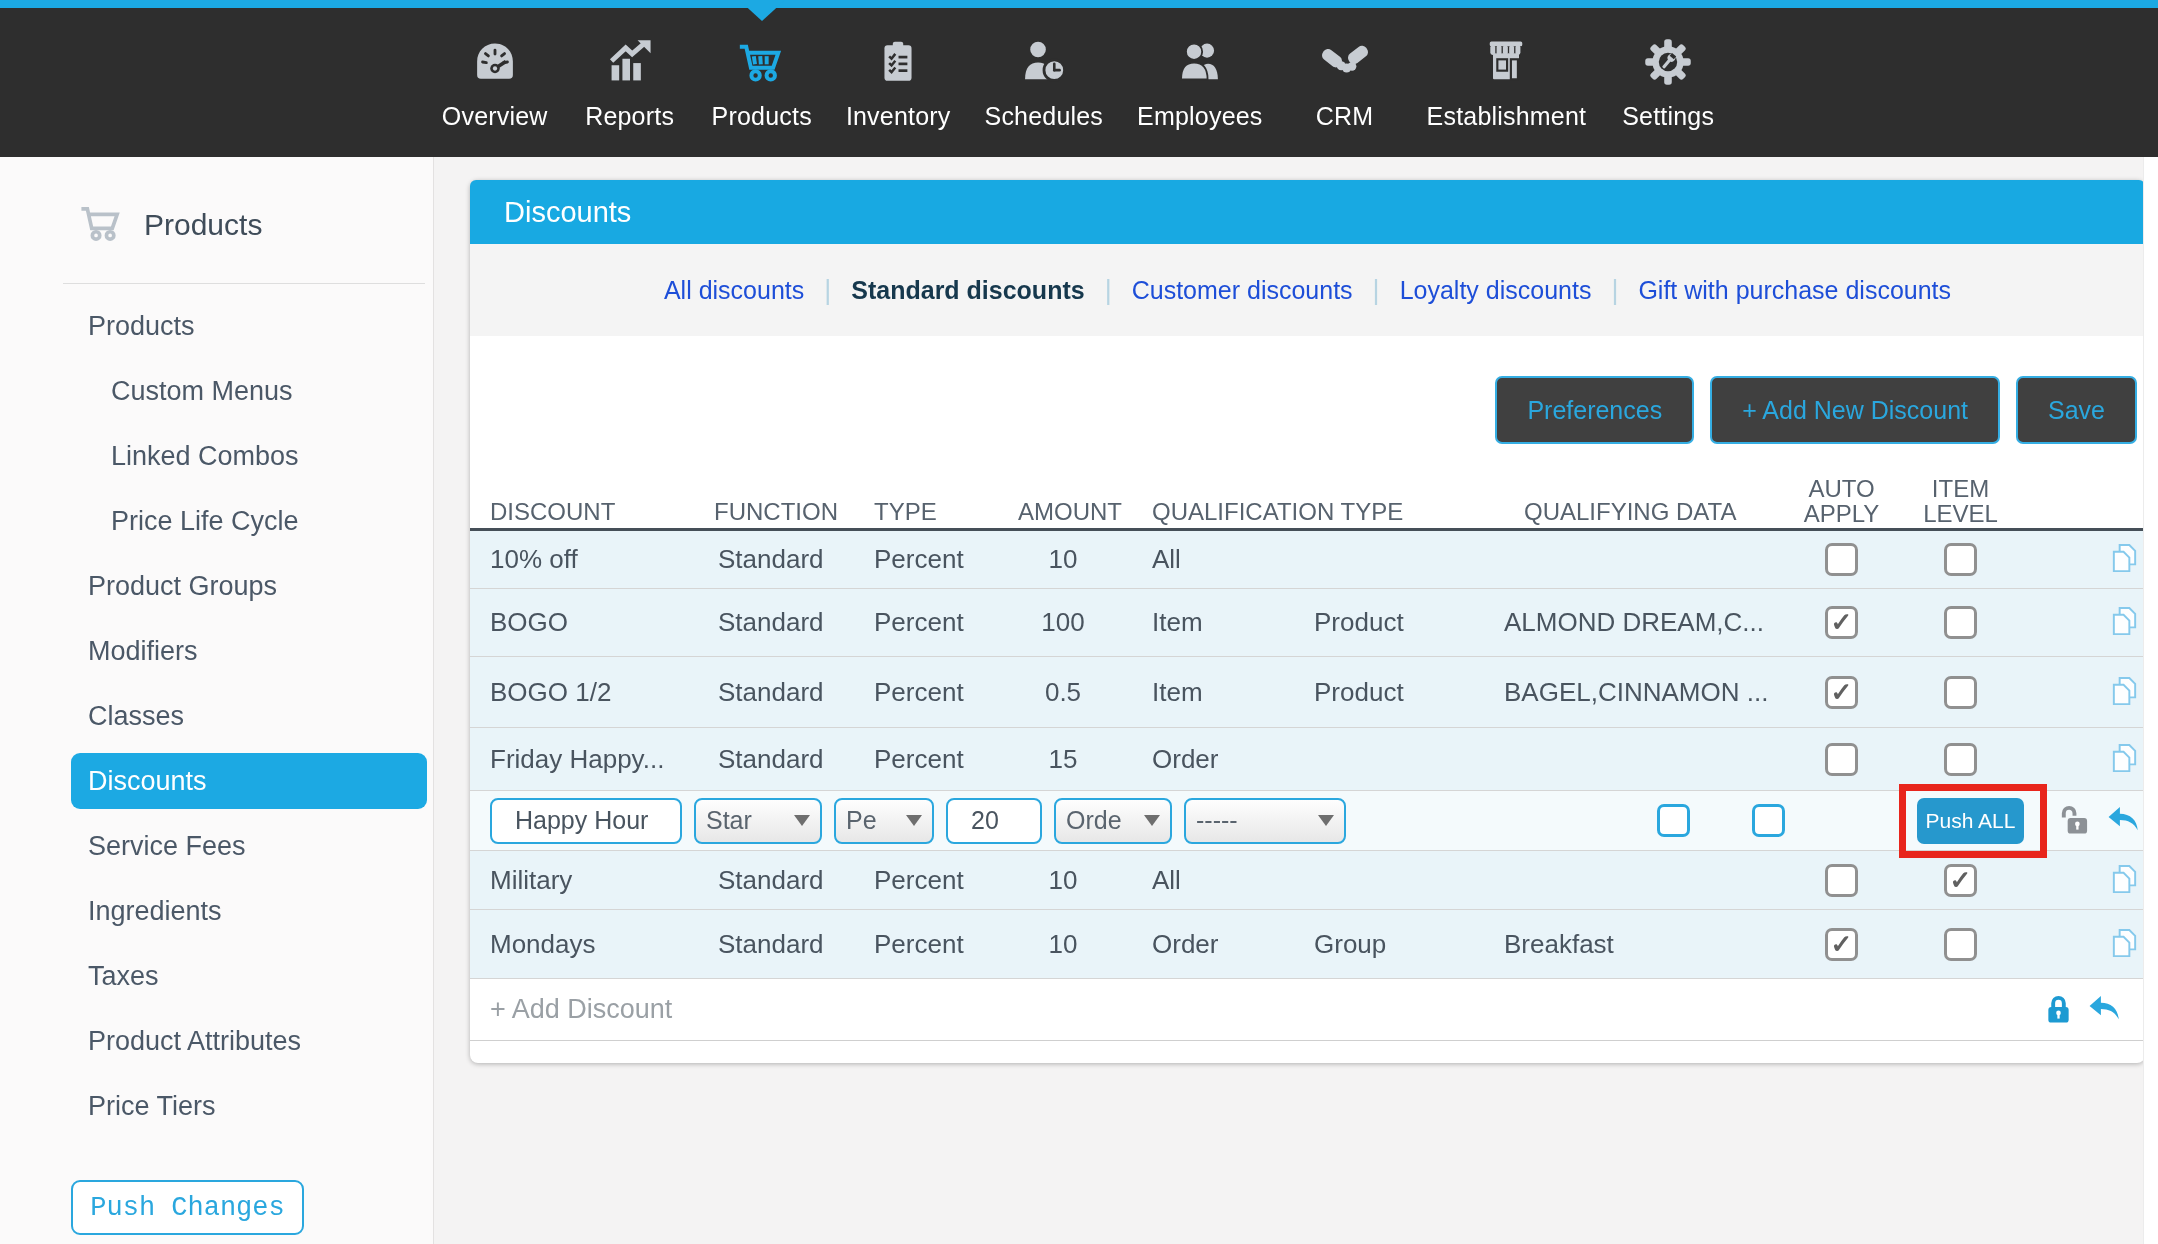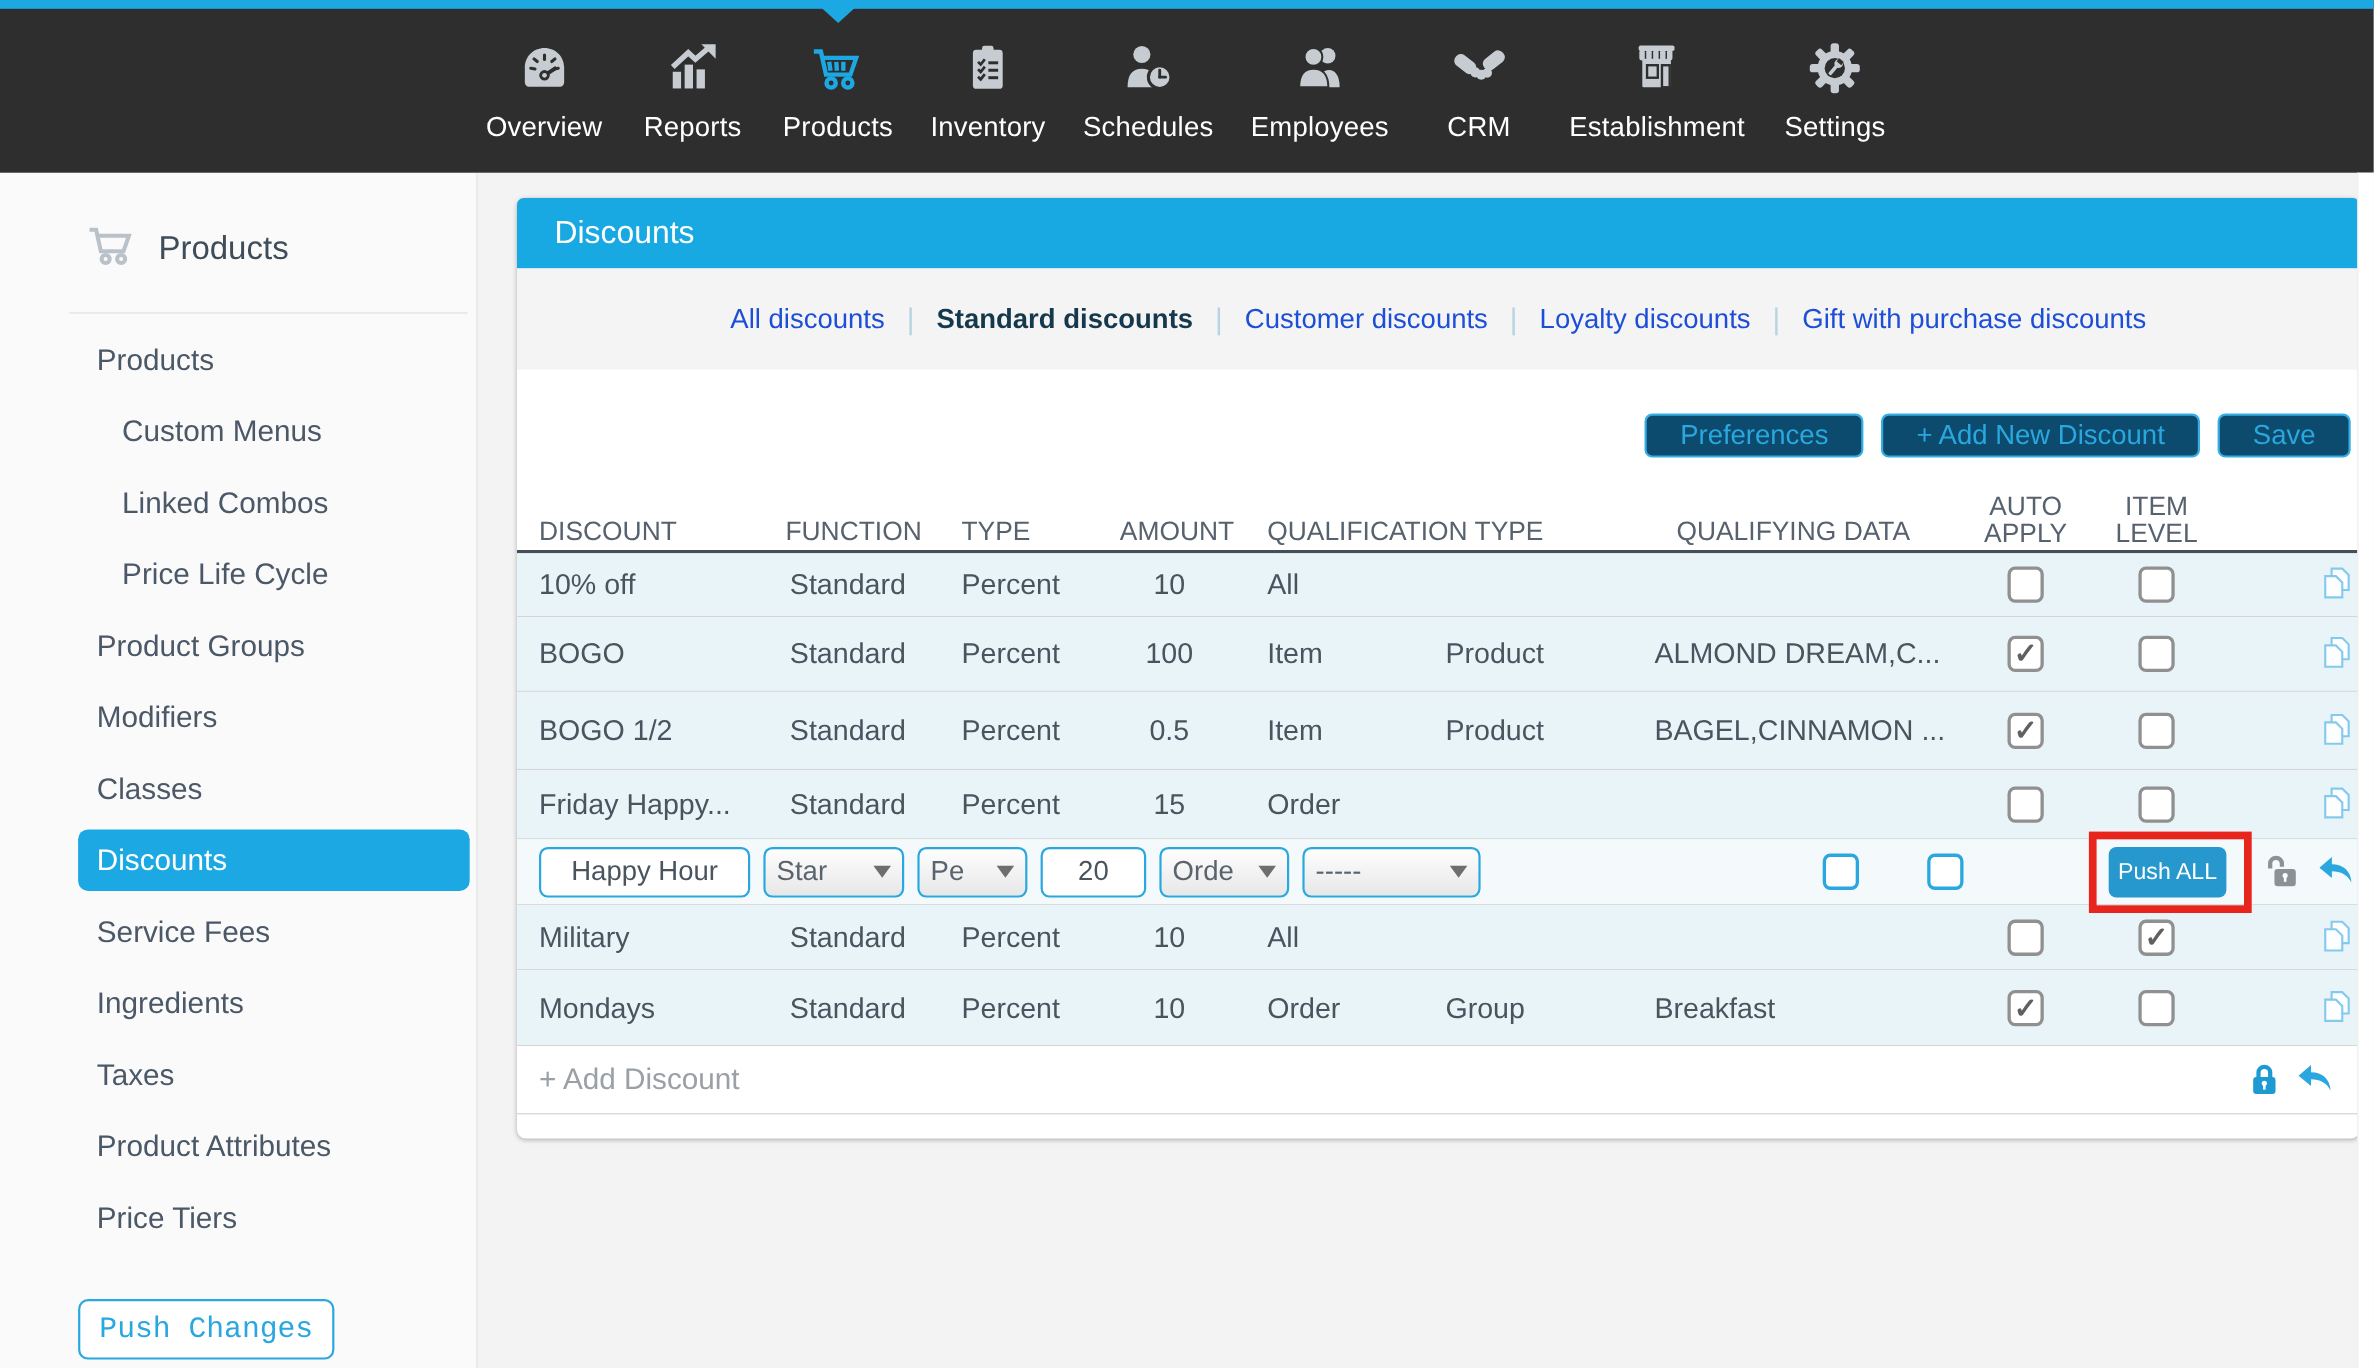--- a/index.html
+++ b/index.html
@@ -37,21 +37,21 @@
      box-shadow:0 1px 5px rgba(0,0,0,0.28); }
   .panel-head { height:64px; background:#18a9e2; border-radius:6px 6px 0 0; display:flex; align-items:center;
      padding-left:34px; color:#ffffff; font-size:29px; }
   .tabs { height:92px; background:#f4f4f4; display:flex; align-items:center; justify-content:center; gap:20px; font-size:25px; }
   .tab { color:#1d4ed8; cursor:pointer; }
   .tab.active { color:#16384d; font-weight:bold; }
   .tab-sep { color:#b7d4e2; font-size:27px; }
 
   .panel-body { padding-bottom:22px; }
   .toolbar { display:flex; justify-content:flex-end; gap:16px; margin:40px 8px 0 0; }
-  .tool-btn { height:40px; padding:0 30px; background:#0c4a6e; border:2px solid #35aee3; border-radius:7px;
+  .tool-btn { height:68px; padding:0 30px; background:#404040; border:2px solid #35aee3; border-radius:7px;
      color:#2aa7de; font-size:25px; font-family:inherit; cursor:pointer; }
 
   
   .table { margin-top:32px; }
   .tgrid { display:grid; grid-template-columns:216px 140px 120px 90px 150px 160px 280px 95px 95px 329px; align-items:center;gap:24px; }
   .thead { height:55px; align-items:end; border-bottom:3px solid #454f58; color:#57626e; font-size:24px; padding-bottom:6px; }
   .thead .hc { white-space:nowrap; }
   .h-name { padding-left:20px; }
   .h-fn { padding-left:4px; }
   .h-amt { text-align:center; }
@@ -73,21 +73,21 @@
   .checkbox.blue { border-color:#2aa7de; }
   .icons-cell { display:flex; align-items:center; gap:14px; padding-left:74px; height:100%; position:relative; }
   .islot { width:36px; height:36px; display:flex; align-items:center; justify-content:center; cursor:pointer; }
   .islot.empty { cursor:default; }
 
   
   .erow { background:#f4fafc; border-bottom:1px solid #d5d5d5; display:grid;
      grid-template-columns:1156px 95px 95px 329px; align-items:center; }
   .einputs { display:flex; gap:12px; padding-left:20px; align-items:center; }
   .tinput { height:46px; border:2px solid #2aa7de; border-radius:8px; background:#ffffff; font-size:25px;
-     color:#49545f; font-family:inherit; padding:0 0;text-align:center; }
+     color:#49545f; font-family:inherit; padding:0 23px; }
   .tselect { height:46px; border:2px solid #2aa7de; border-radius:8px;
      background:linear-gradient(#fefefe,#e7e7e7); display:flex; align-items:center; justify-content:space-between;
      padding:0 10px; font-size:25px; color:#5a646e; cursor:pointer; white-space:nowrap; overflow:hidden;text-align:center; }
   .sel-arrow { border-left:8px solid transparent; border-right:8px solid transparent; border-top:11px solid #6e6e6e; margin-left:6px; flex:none; }
   .push-all { width:107px; height:46px; background:#2698cd; border:none; border-radius:7px; color:#ffffff;
      font-size:21px; font-family:inherit; cursor:pointer; }
   .red-box { position:absolute; left:83px; top:-7px; width:148px; height:74px; border:7px solid #e8251c; pointer-events:none; }
 
   
   .add-row { height:62px; background:#ffffff; border-bottom:1px solid #cfcfcf; display:flex; align-items:center; }

